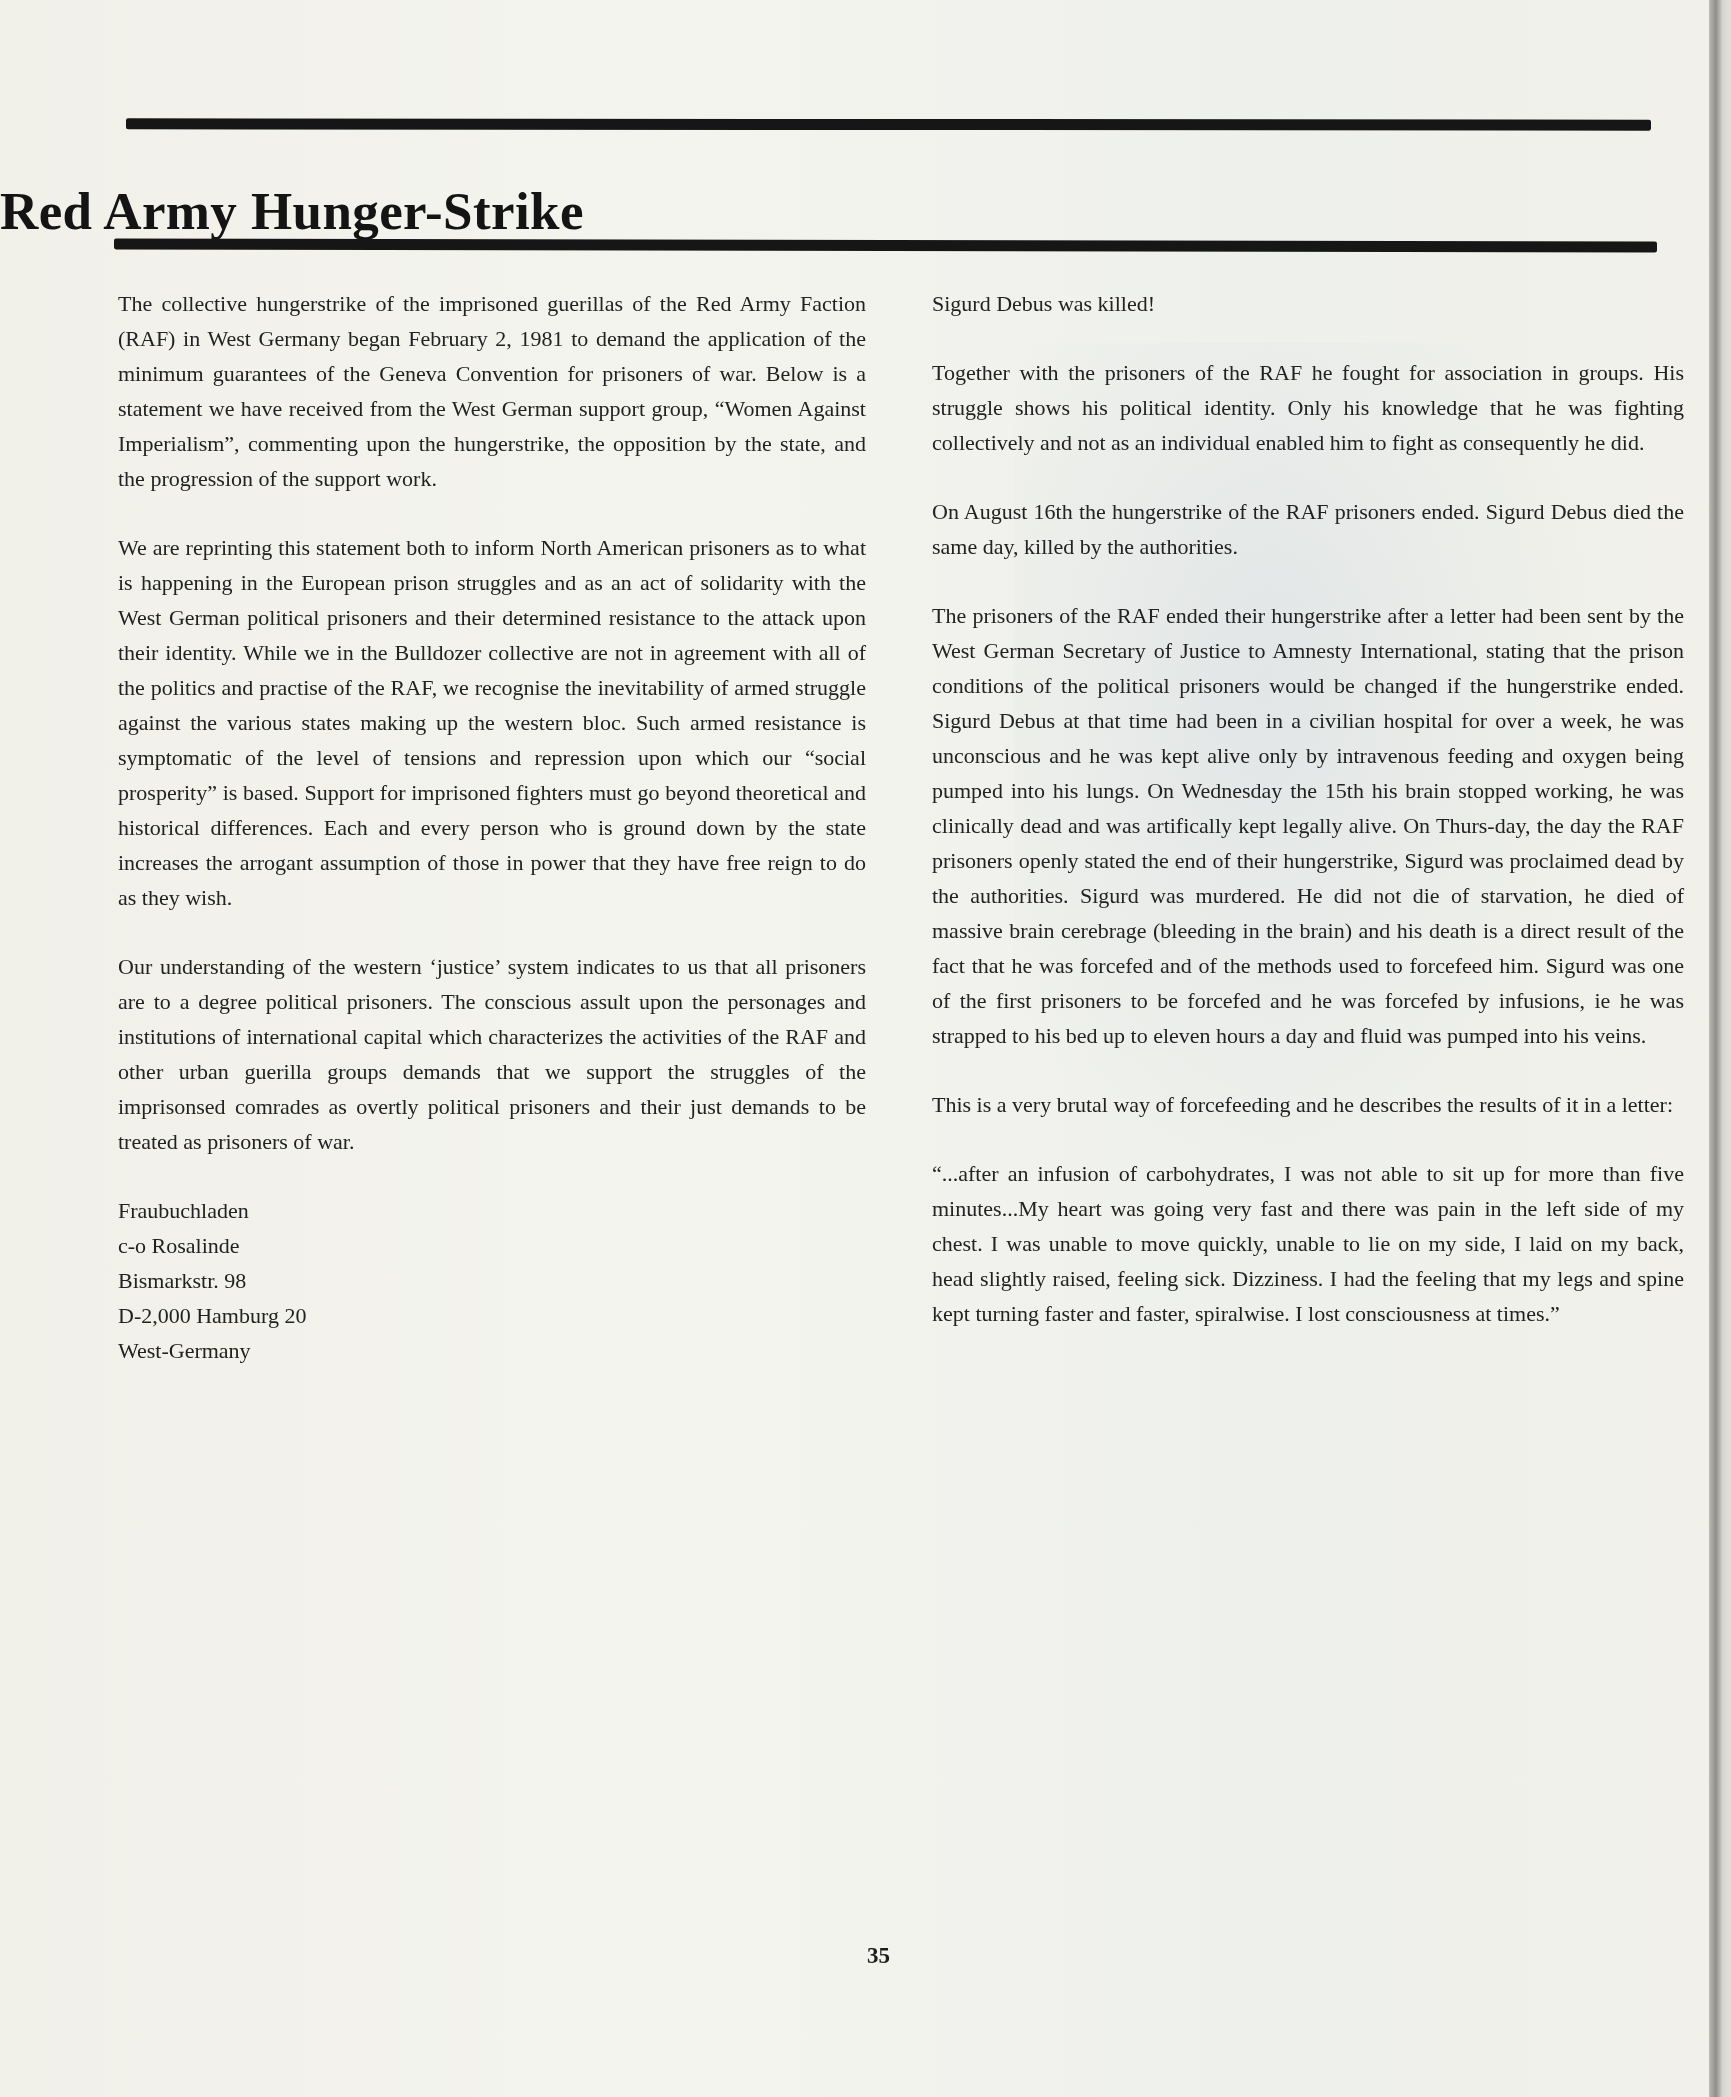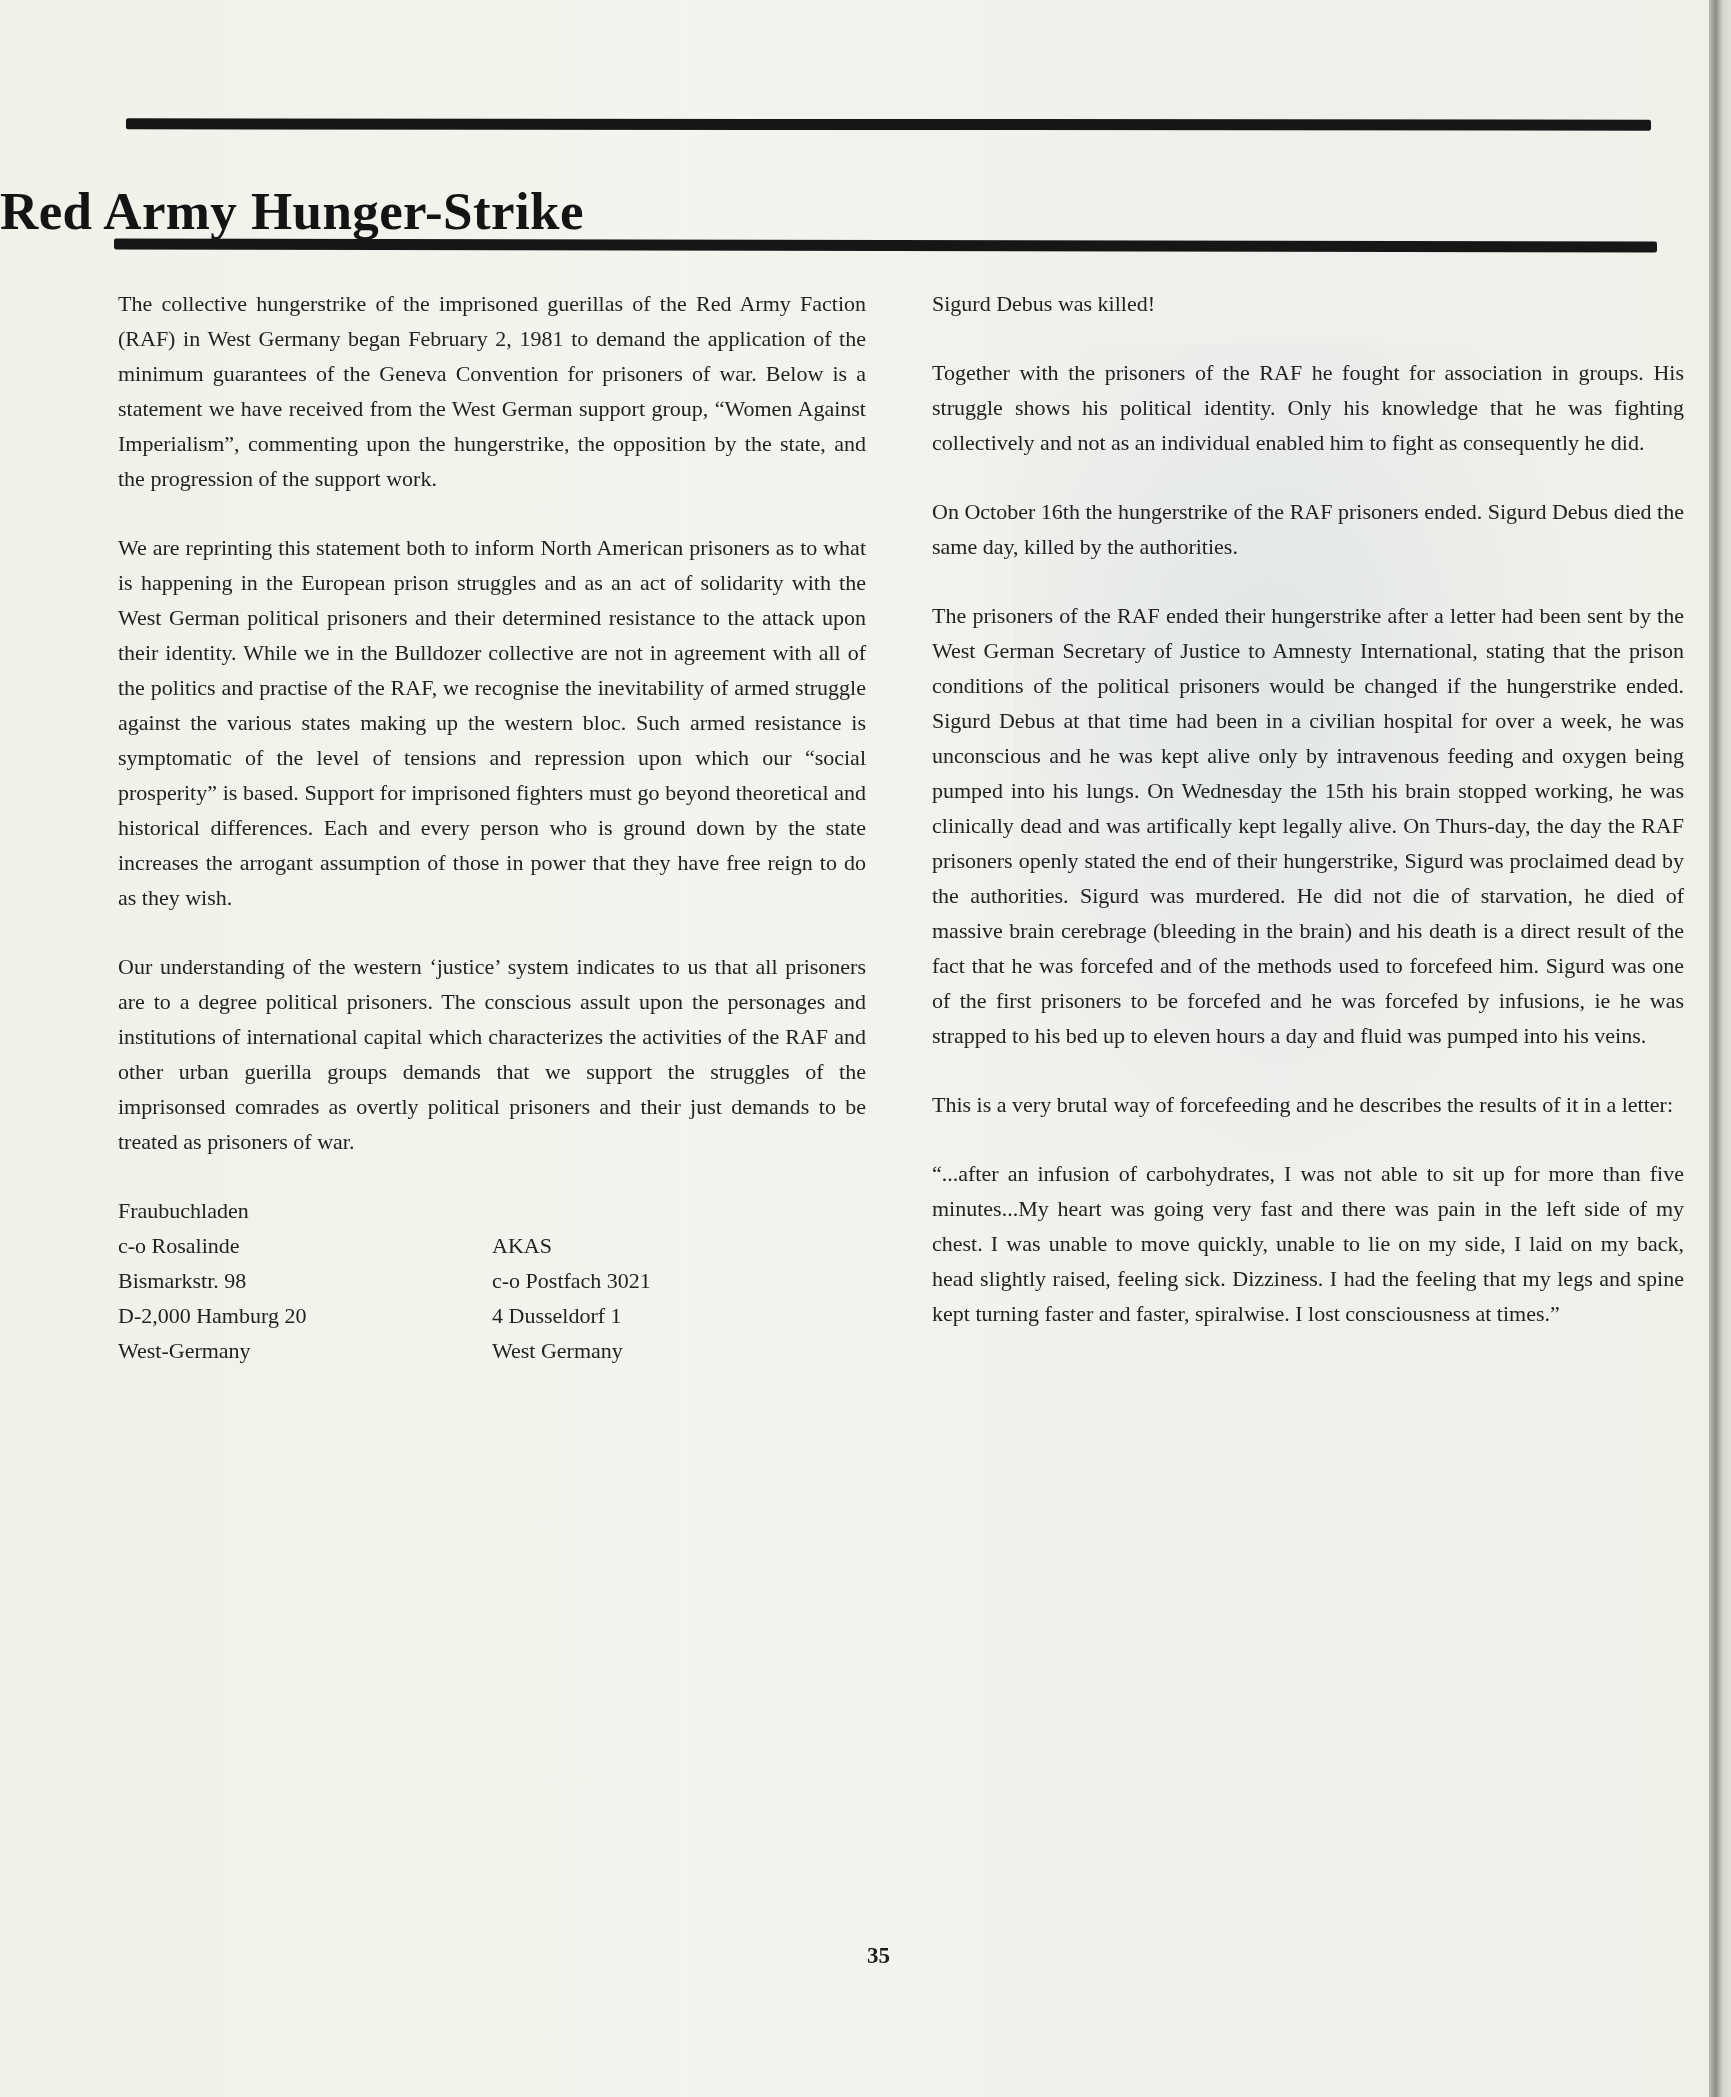--- a/index.html
+++ b/index.html
@@ -71,33 +71,27 @@
     <p>Our understanding of the western ‘justice’ system indicates to us that all prisoners are to a degree political prisoners. The conscious assult upon the personages and institutions of international capital which characterizes the activities of the RAF and other urban guerilla groups demands that we support the struggles of the imprisonsed comrades as overtly political prisoners and their just demands to be treated as prisoners of war.</p>
 
     <div class="address-block">
       <div class="address">
         <div>Fraubuchladen</div>
         <div>c-o Rosalinde</div>
         <div>Bismarkstr. 98</div>
         <div>D-2,000 Hamburg 20</div>
         <div>West-Germany</div>
       </div>
-      <div class="address">
-        <div>AKAS</div>
-        <div>c-o Postfach 3021</div>
-        <div>4 Dusseldorf 1</div>
-        <div>West Germany</div>
-      </div>
     </div>
   </div>
 
   <div class="col col-right">
     <p>Sigurd Debus was killed!</p>
     <p>Together with the prisoners of the RAF he fought for association in groups. His struggle shows his political identity. Only his knowledge that he was fighting collectively and not as an individual enabled him to fight as consequently he did.</p>
-    <p>On October 16th the hungerstrike of the RAF prisoners ended. Sigurd Debus died the same day, killed by the authorities.</p>
+    <p>On August 16th the hungerstrike of the RAF prisoners ended. Sigurd Debus died the same day, killed by the authorities.</p>
     <p>The prisoners of the RAF ended their hungerstrike after a letter had been sent by the West German Secretary of Justice to Amnesty International, stating that the prison conditions of the political prisoners would be changed if the hungerstrike ended. Sigurd Debus at that time had been in a civilian hospital for over a week, he was unconscious and he was kept alive only by intravenous feeding and oxygen being pumped into his lungs. On Wednesday the 15th his brain stopped working, he was clinically dead and was artifically kept legally alive. On Thurs-day, the day the RAF prisoners openly stated the end of their hungerstrike, Sigurd was proclaimed dead by the authorities. Sigurd was murdered. He did not die of starvation, he died of massive brain cerebrage (bleeding in the brain) and his death is a direct result of the fact that he was forcefed and of the methods used to forcefeed him. Sigurd was one of the first prisoners to be forcefed and he was forcefed by infusions, ie he was strapped to his bed up to eleven hours a day and fluid was pumped into his veins.</p>
     <p>This is a very brutal way of forcefeeding and he describes the results of it in a letter:</p>
     <p>“...after an infusion of carbohydrates, I was not able to sit up for more than five minutes...My heart was going very fast and there was pain in the left side of my chest. I was unable to move quickly, unable to lie on my side, I laid on my back, head slightly raised, feeling sick. Dizziness. I had the feeling that my legs and spine kept turning faster and faster, spiralwise. I lost consciousness at times.”</p>
   </div>
 
   <div class="page-number">35</div>
 </div>
 <div class="page-edge-shadow"></div>
 
 

